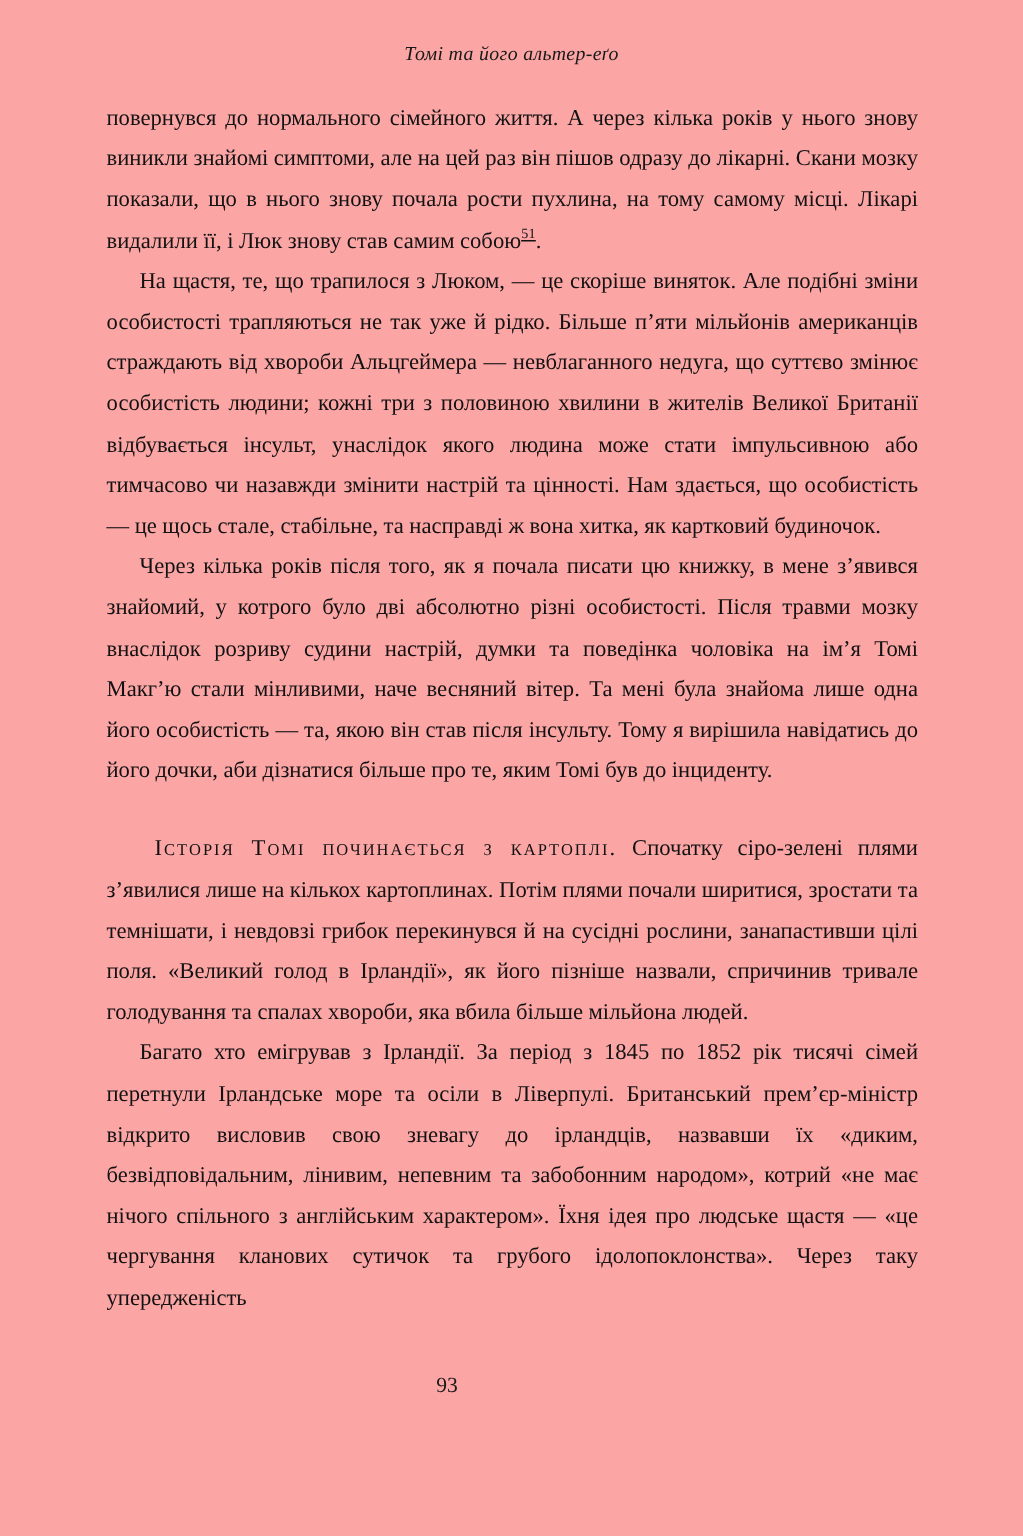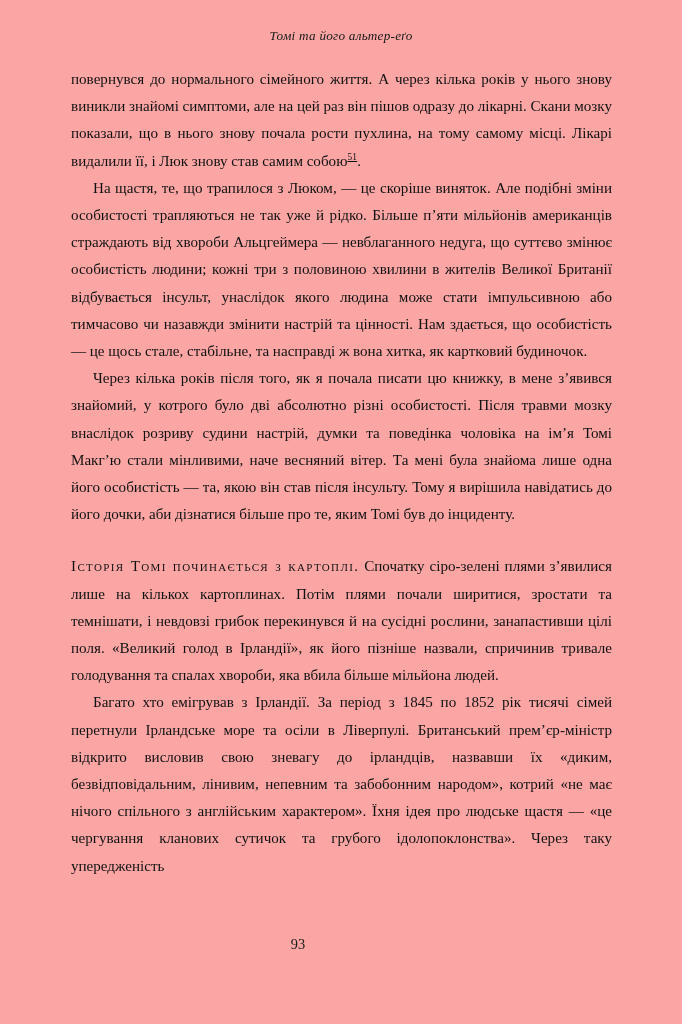--- a/index.html
+++ b/index.html
@@ -61,34 +61,35 @@
 
   p.para.section-open {
     margin-top: 25px;
     text-indent: 0;
   }
 
   .smallcaps {
     font-variant: small-caps;
     letter-spacing: 1.35px;
     font-size: 15.1px;
+    margin-left: 32px;
   }
 
   sup.fn {
     font-size: 9.4px;
     vertical-align: super;
     line-height: 0;
     letter-spacing: 0.2px;
     text-decoration: underline;
   }
 
   
   .folio {
     position: absolute;
-    top: 936px;
+    top: 916px;
     left: 0;
     width: 596px;
     text-align: center;
     font-size: 14.4px;
     color: #1a1a1a;
   }
 </style>
 </head>
 <body>
 

